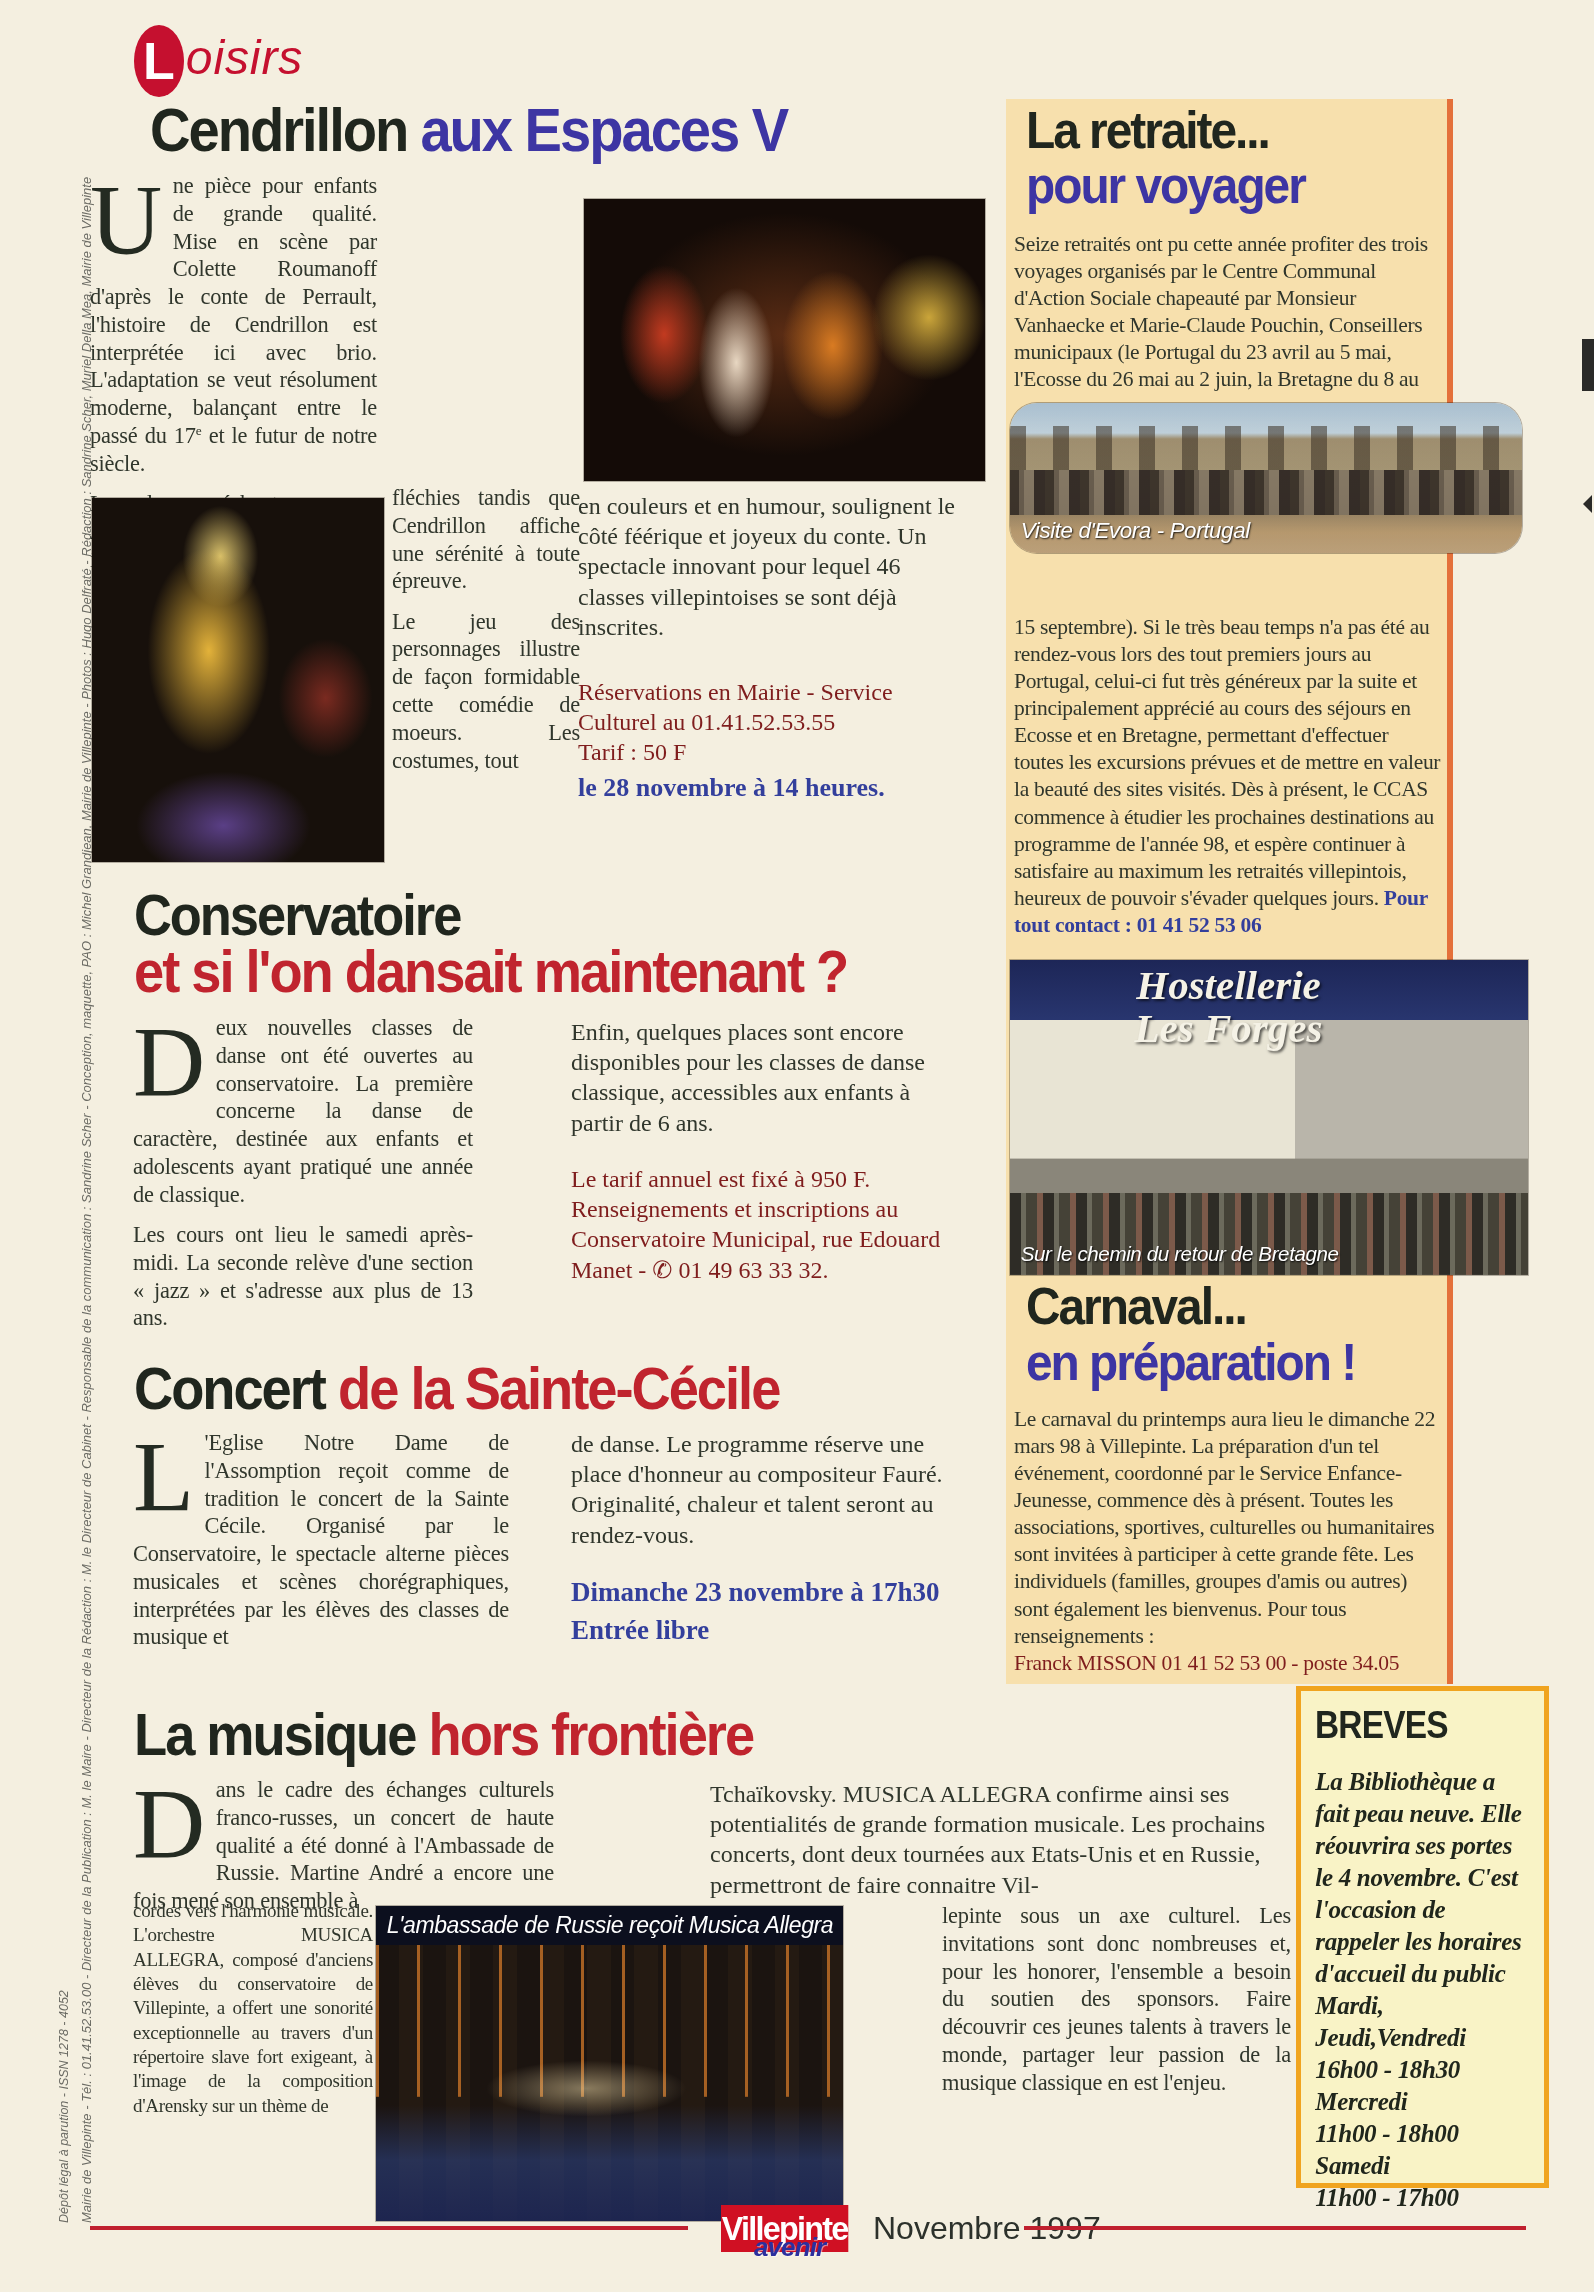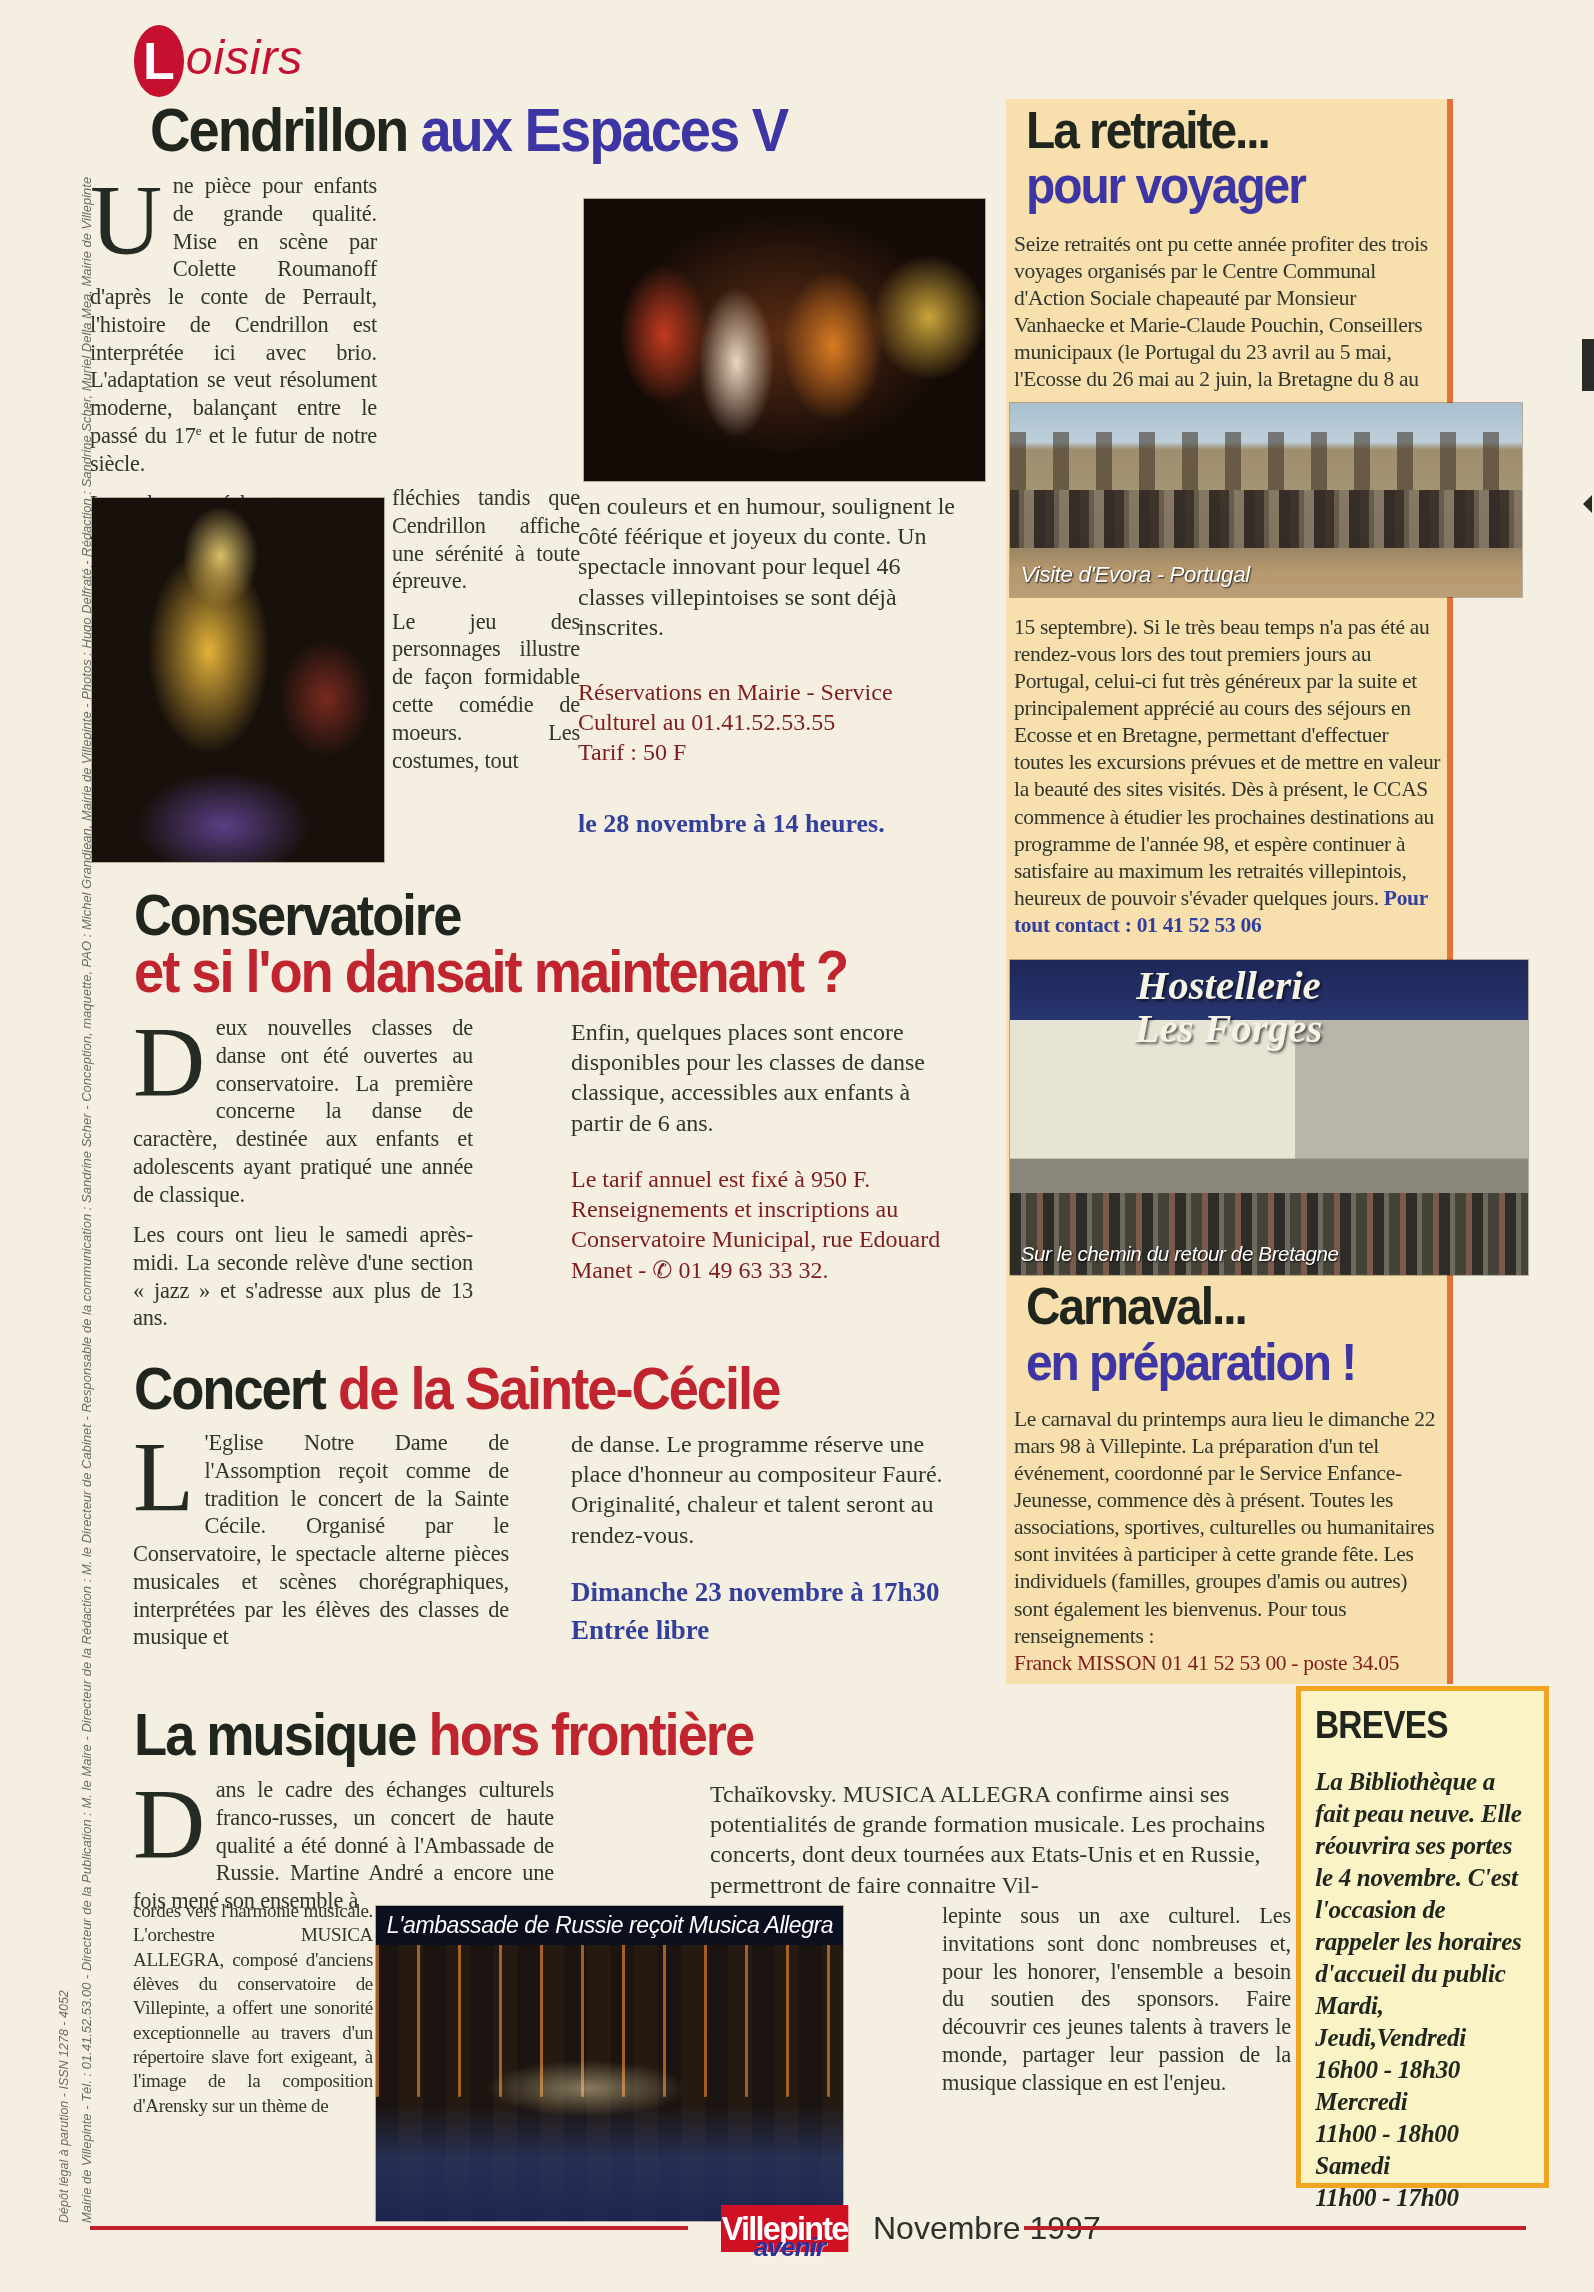--- a/index.html
+++ b/index.html
@@ -100,21 +100,21 @@
     <div class="para">Le jeu des personnages illustre de façon formidable cette comédie de moeurs. Les costumes, tout</div>
   </div>
 
   <div class="abs b27" style="left:578px;top:491px;width:390px;">en couleurs et en humour, soulignent le côté féérique et joyeux du conte. Un spectacle innovant pour lequel 46 classes villepintoises se sont déjà inscrites.</div>
 
   <div class="abs b27 blue" style="left:578px;top:677px;width:390px;">
     <div>Réservations en Mairie - Service Culturel au 01.41.52.53.55</div>
     <div>Tarif : 50 F</div>
   </div>
 
-  <div class="abs bluebold" style="left:578px;top:809px;font-size:26px;">le 28 novembre  à 14 heures.</div>
+  <div class="abs bluebold" style="left:578px;top:773px;font-size:26px;">le 28 novembre  à 14 heures.</div>
 
   <div class="abs ttl" style="left:134px;top:888px;font-size:57px;">
     <span class="dk">Conservatoire</span>
   </div>
   <div class="abs ttl" style="left:134px;top:944px;font-size:59px;">
     <span class="rd">et si l'on dansait maintenant ?</span>
   </div>
 
   <div class="abs body" style="left:133px;top:1014px;width:340px;">
     <div class="para"><span class="dcap">D</span><span>eux nouvelles classes de danse ont été ouvertes au conservatoire. La première concerne la danse de caractère, destinée aux enfants et adolescents ayant pratiqué une année de classique.</span></div>
@@ -168,25 +168,25 @@
 
   <div class="abs ttl" style="left:1026px;top:106px;font-size:52px;">
     <span class="dk">La retraite...</span>
   </div>
   <div class="abs ttl" style="left:1026px;top:161px;font-size:52px;">
     <span class="bl">pour voyager</span>
   </div>
 
   <div class="abs b24" style="left:1014px;top:231px;width:428px;">Seize retraités ont pu cette année profiter des trois voyages organisés par le Centre Communal d'Action Sociale chapeauté par Monsieur Vanhaecke et Marie-Claude Pouchin, Conseillers municipaux (le Portugal du 23 avril au 5 mai, l'Ecosse du 26 mai au 2 juin, la Bretagne du 8 au</div>
 
-  <div class="photo" style="left:1010px;top:403px;width:512px;height:194px;background:
+  <div class="photo" style="left:1010px;top:403px;width:512px;height:150px;background:
          linear-gradient(180deg, rgba(0,0,0,0), rgba(0,0,0,.12)) 0 0/100% 100%,
          repeating-linear-gradient(90deg, #41382e 0 9px, #6e6252 9px 14.3px, #8d7f6a 14.3px 24px, #39302a 24px 35px) 0 64%/100% 30% no-repeat,
          repeating-linear-gradient(90deg, rgba(58,48,36,.55) 0 16px, rgba(58,48,36,0) 16px 43px) 0 26%/100% 42% no-repeat,
-         linear-gradient(180deg, #a9bfcf 0%, #c3d4de 20%, #a39272 24%, #b0a07c 52%, #8a7c62 64%, #caa97a 86%, #d4b58a 100%);">
+         linear-gradient(180deg, #a9bfcf 0%, #c3d4de 20%, #a39272 24%, #b0a07c 52%, #8a7c62 64%, #caa97a 86%, #d4b58a 100%); border-radius: 27px;">
     <div class="pcap">Visite d'Evora - Portugal</div>
   </div>
 
   <div class="abs b24" style="left:1014px;top:614px;width:428px;">
     <span>15 septembre). Si le très beau temps n'a pas été au rendez-vous lors des tout premiers jours au Portugal, celui-ci fut très généreux par la suite et principalement apprécié au cours des séjours en Ecosse et en Bretagne, permettant d'effectuer toutes les excursions prévues et de mettre en valeur la beauté des sites visités. Dès à présent, le CCAS commence à étudier les prochaines destinations au programme de l'année 98, et espère continuer à satisfaire au maximum les retraités villepintois, heureux de pouvoir s'évader quelques jours. </span><span class="bluebold">Pour tout contact : 01 41 52 53 06</span>
   </div>
 
   <div class="photo" style="left:1010px;top:960px;width:518px;height:315px;background:
          repeating-linear-gradient(90deg, #2e2c26 0 10.7px, #6c6a5c 10.7px 16px, #454237 16px 27px, #7c5a4a 27px 33px) 0 100%/100% 26% no-repeat,
          linear-gradient(90deg, #e8e4d4 0 55%, #b9b5aa 55% 100%) 0 34%/100% 44% no-repeat,

